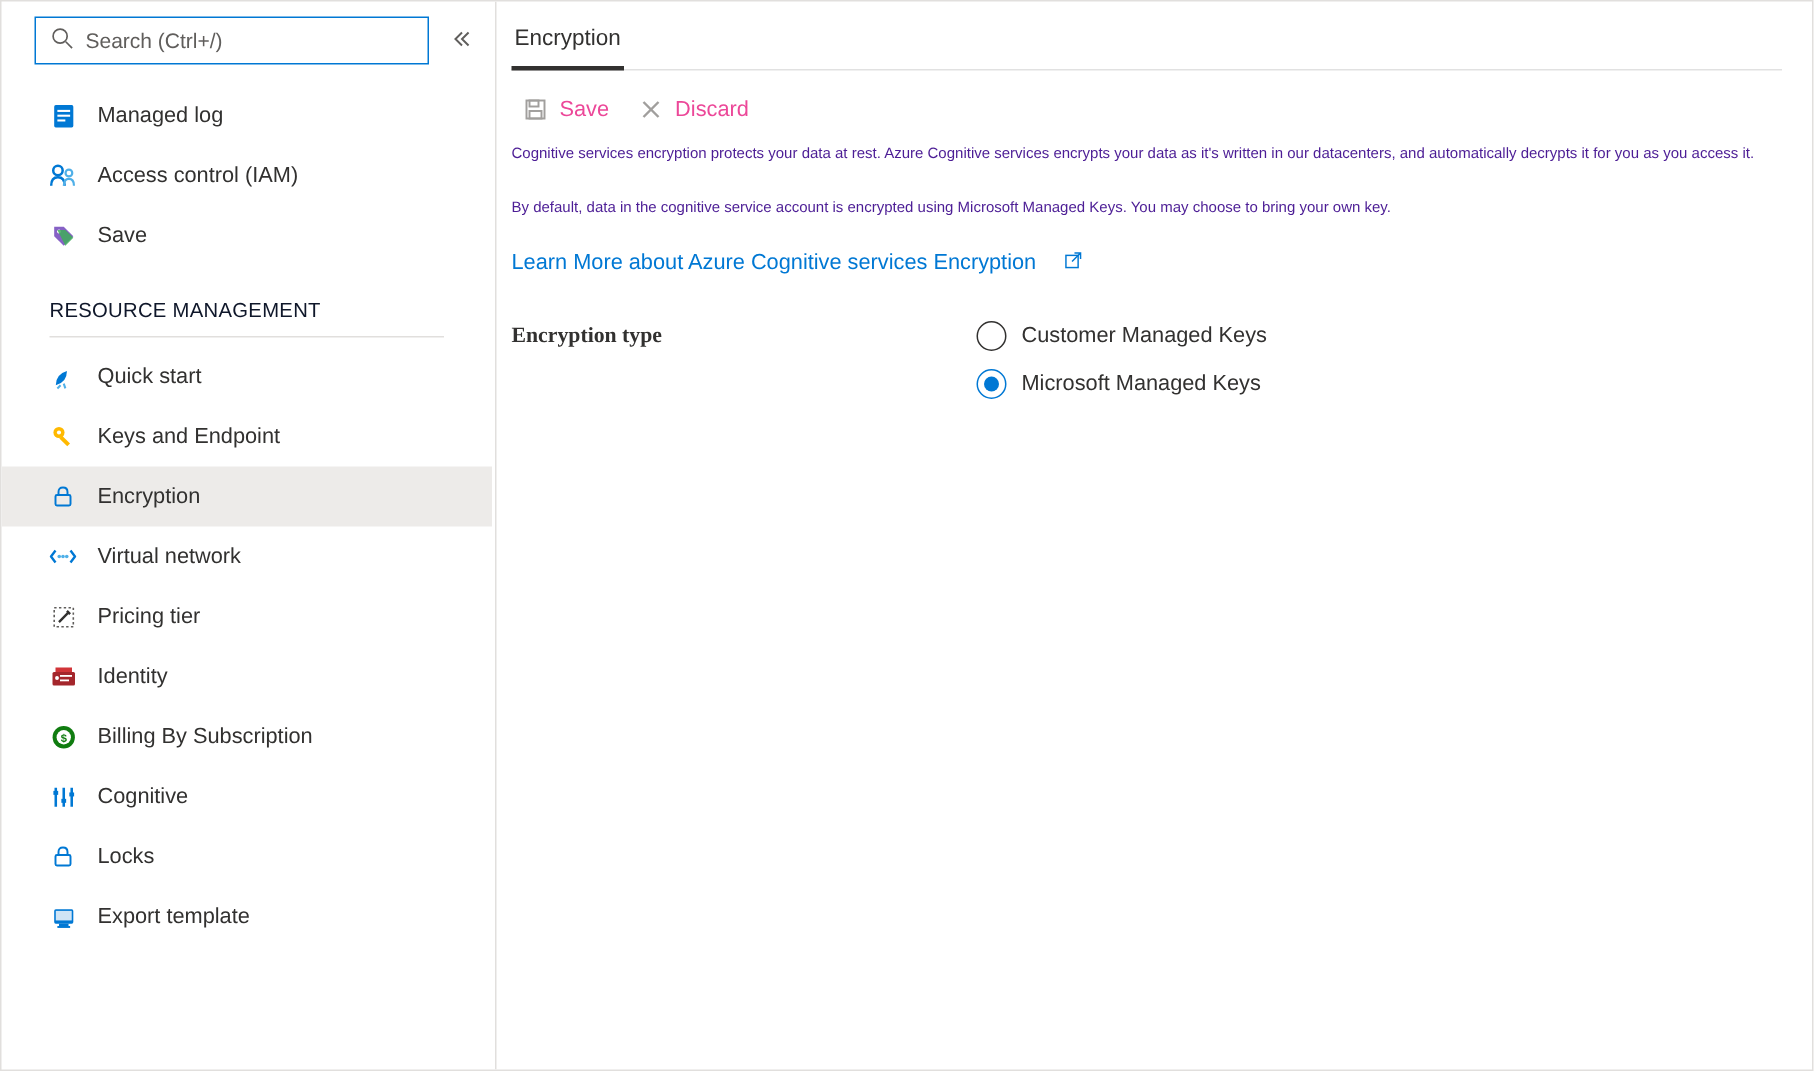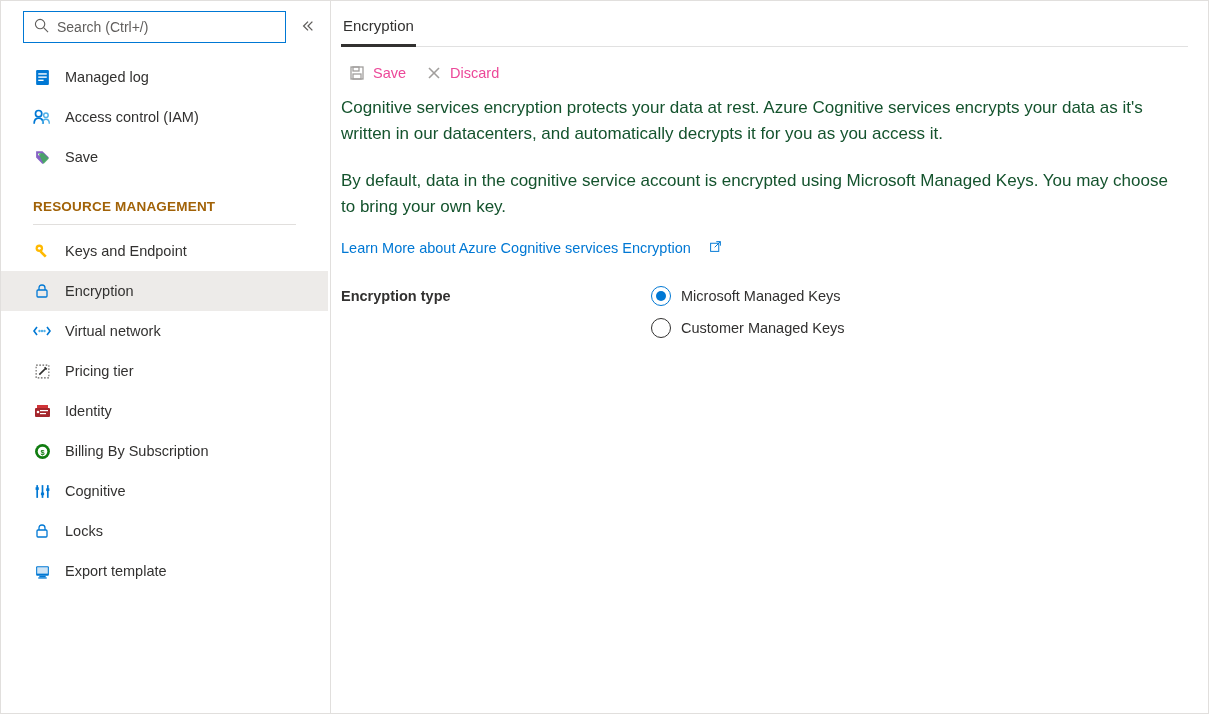--- a/index.html
+++ b/index.html
@@ -69,22 +69,22 @@
     gap: 14px;
     cursor: pointer;
     font-size: 14.5px;
     color: #323130;
   }
   .nav-item.selected { background: #edebe9; }
   .nav-item .icon { width: 18px; height: 18px; flex-shrink: 0; display:flex; align-items:center; justify-content:center; }
   .section-header {
     padding: 22px 14px 6px 32px;
     font-size: 13.5px;
-    font-weight: 700;
-    color: #a16207;
+    font-weight: 400;
+    color: #0f172a;
     letter-spacing: 0.2px;
   }
   .section-divider {
     border-top: 1px solid #e1dfdd;
     margin: 4px 32px 6px 32px;
   }
 
   .main {
     flex: 1;
     padding: 0 20px 0 10px;
@@ -115,25 +115,25 @@
   .tool-btn {
     display: flex;
     align-items: center;
     gap: 8px;
     cursor: default;
     font-size: 14.5px;
   }
   .tool-btn .ic { width:16px; height:16px; display:flex; align-items:center; justify-content:center; }
 
   .content { padding: 6px 10px 0 0; }
-  .content p { font-size: 17px; line-height: 1.55; color: #14532d; margin-bottom: 20px; }
+  .content p { font-size: 10px; line-height: 1.55; color: #4c1d95; margin-bottom: 20px; }
   .link { color: #0078d4; text-decoration: none; font-size: 14.5px; display:inline-flex; align-items:center; gap:18px;}
 
   .field-row { display: flex; padding-top: 30px; }
-  .field-label { width: 310px; font-weight: 600; font-size: 14.5px; padding-top: 2px; }
+  .field-label { width: 310px; font-weight: 600; font-size: 14.5px; padding-top: 2px; font-family: Liberation Serif, serif; }
   .radio-group { display: flex; flex-direction: column; gap: 12px; }
   .radio-opt { display: flex; align-items: center; gap: 10px; cursor: pointer; font-size: 14.5px;}
   .radio-outer {
     width: 20px; height: 20px; border: 1px solid #323130; border-radius: 50%;
     display: flex; align-items: center; justify-content: center;
   }
   .radio-opt.selected .radio-outer { border: 1px solid #0078d4; }
   .radio-inner { width: 10px; height: 10px; border-radius: 50%; background: transparent; }
   .radio-opt.selected .radio-inner { background: #0078d4; }
 
@@ -198,20 +198,29 @@
           </span>
           <span>Save</span>
         </li>
 
 
         <li class="section-header">RESOURCE MANAGEMENT</li>
         <li>
             <div class="section-divider"></div>
           </li>
 
+        <li class="nav-item">
+          <span class="icon">
+            <svg width="17" height="17" viewBox="0 0 16 16">
+                <path d="M3 13 Q3 6 10 4 Q10 11 3 13 Z" fill="#0078d4"></path>
+                <path d="M6 13 L4 15 M8 12 L9 15" stroke="#50b0e8" stroke-width="1.3"></path>
+              </svg>
+          </span>
+          <span>Quick start</span>
+        </li>
 
         <li class="nav-item">
           <span class="icon">
             <svg width="17" height="17" viewBox="0 0 16 16">
                 <circle cx="5" cy="5" r="3.5" fill="#ffb900"></circle>
                 <circle cx="5" cy="5" r="1.3" fill="#fff"></circle>
                 <rect x="7" y="7" width="7" height="2.5" fill="#ffb900" transform="rotate(45 7 7)"></rect>
               </svg>
           </span>
           <span>Keys and Endpoint</span>
@@ -350,29 +359,29 @@
           <svg width="13" height="13" viewBox="0 0 16 16">
               <rect x="2" y="4" width="10" height="10" fill="none" stroke="#0078d4" stroke-width="1.2"></rect>
               <path d="M9 2 L14 2 L14 7 M14 2 L7 9" fill="none" stroke="#0078d4" stroke-width="1.2"></path>
             </svg>
         </span>
       </a>
 
       <div class="field-row">
         <div class="field-label">Encryption type</div>
         <div class="radio-group">
+          <label class="radio-opt">
+            <span class="radio-outer">
+                <span class="radio-inner"></span>
+              </span>
+            <span>Customer Managed Keys</span>
+          </label>
           <label class="radio-opt selected">
             <span class="radio-outer">
                 <span class="radio-inner"></span>
               </span>
             <span>Microsoft Managed Keys</span>
           </label>
-          <label class="radio-opt">
-            <span class="radio-outer">
-                <span class="radio-inner"></span>
-              </span>
-            <span>Customer Managed Keys</span>
-          </label>
         </div>
       </div>
     </div>
   </main>
 </div>
 
 </body></html>

